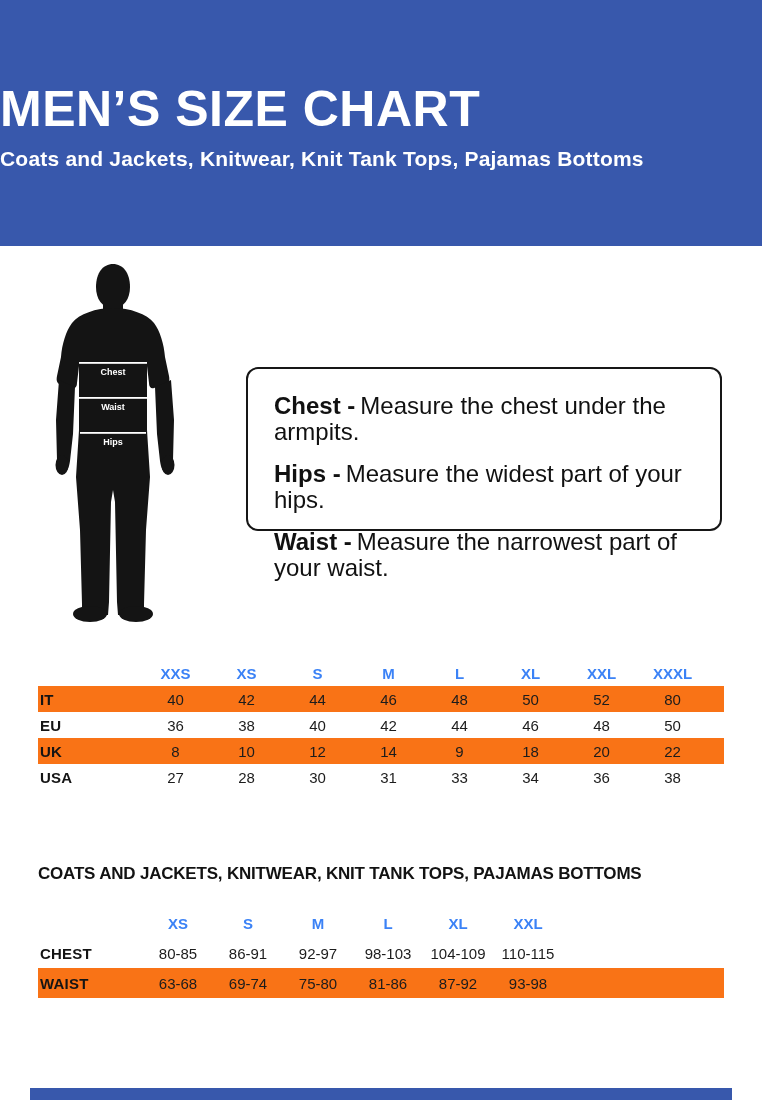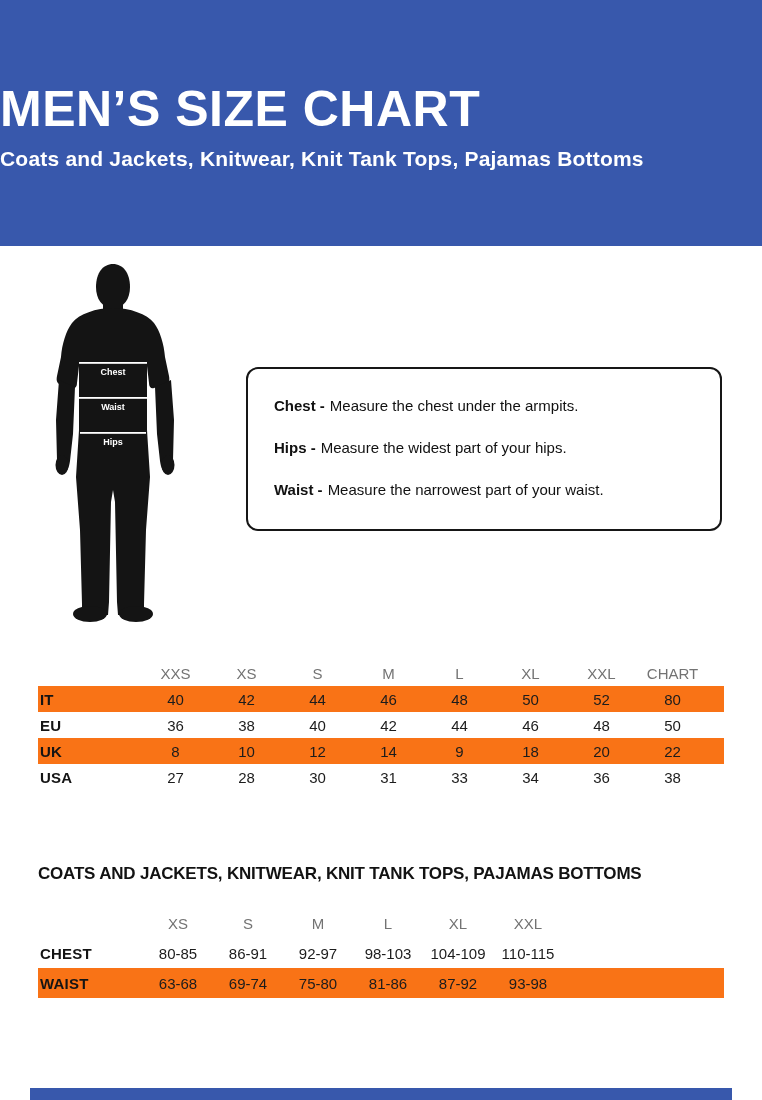--- a/index.html
+++ b/index.html
@@ -13,39 +13,39 @@
            font-weight:800;letter-spacing:.5px;}
   .hero .sub{margin-top:13px;font-size:21px;font-weight:700;letter-spacing:.2px;}
 
   
   .figure{position:absolute;left:48px;top:262px;width:134px;height:370px;}
 
   
   .info-box{position:absolute;left:246px;top:367px;width:476px;height:164px;
             box-sizing:border-box;border:2px solid #161616;border-radius:12px;
             padding:24px 10px 0 26px;}
-  .info-box p{margin:0 0 16px 0;font-size:15px;line-height:26px;color:#111;}
+  .info-box p{margin:0 0 16px 0;font-size:24px;line-height:26px;color:#111;}
   .info-box b{font-weight:800;margin-right:5px;}
 
   
   .tbl{position:absolute;left:38px;width:686px;}
   .sizes{top:660px;}
   .garment{top:864px;}
   .t-heading{font-size:15px;font-weight:800;letter-spacing:.4px;color:#121212;}
   .sizes .t-heading{margin-bottom:8px;}
   .garment .t-heading{font-size:17px;letter-spacing:-0.2px;margin-bottom:26px;}
   .grid{display:grid;align-items:center;}
   .g1{grid-template-columns:102px repeat(8,71px) 1fr;}
   .g2{grid-template-columns:105px repeat(6,70px) 1fr;}
   .hrow{height:26px;}
   .sizes .drow{height:26px;}
   .garment .hrow{height:26px;margin-bottom:2px;}
   .garment .drow{height:30px;}
   .cell{text-align:center;font-size:15px;color:#1c1c1c;}
-  .cell.col{font-weight:400;color:#737373;}
+  .cell.col{font-weight:700;color:#3b82f6;}
   .cell.lab{text-align:left;font-weight:700;padding-left:2px;color:#141414;
             font-size:15px;letter-spacing:.2px;}
   .stripe{background:#f97316;}
 
   
   .footer-bar{position:absolute;left:30px;top:1088px;width:702px;height:12px;
               background:#3858AC;}
 </style>
 </head>
 <body>
@@ -93,21 +93,21 @@
   <section class="tbl sizes">
     <div class="grid g1 hrow">
       <div class="cell lab"></div>
       <div class="cell col">XXS</div>
       <div class="cell col">XS</div>
       <div class="cell col">S</div>
       <div class="cell col">M</div>
       <div class="cell col">L</div>
       <div class="cell col">XL</div>
       <div class="cell col">XXL</div>
-      <div class="cell col">CHART</div>
+      <div class="cell col">XXXL</div>
       <div></div>
     </div>
     <div class="grid g1 drow stripe">
       <div class="cell lab">IT</div>
       <div class="cell">40</div>
       <div class="cell">42</div>
       <div class="cell">44</div>
       <div class="cell">46</div>
       <div class="cell">48</div>
       <div class="cell">50</div>

